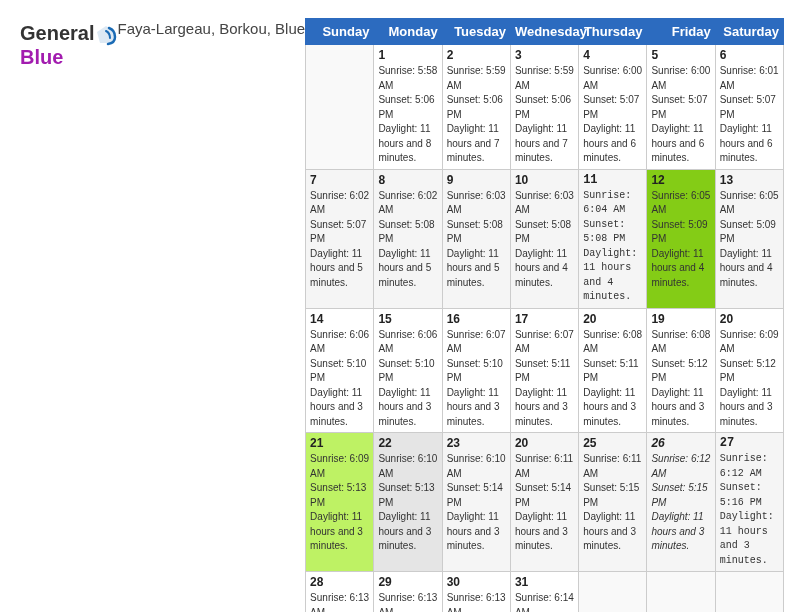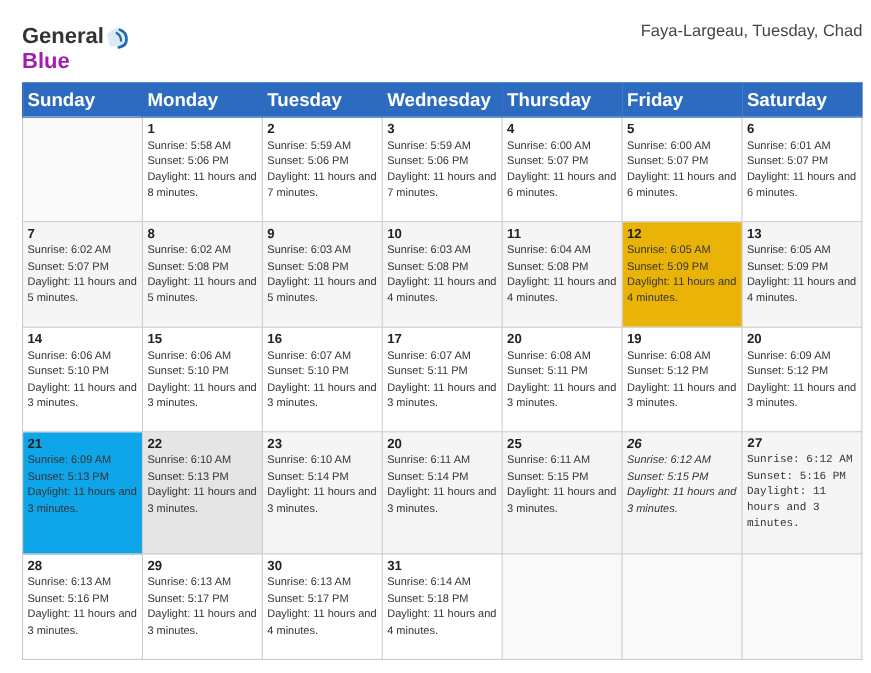--- a/index.html
+++ b/index.html
@@ -8,21 +8,21 @@
       height: 612px;
       font-family: Arial, sans-serif;
       background: #fff;
       overflow: hidden;
     }
     .page {
       width: 792px;
       height: 612px;
       padding: 18px 8px 12px 20px;
       display: flex;
-      flex-direction: column;
+      flex-direction: row;
     }
     .header {
       display: flex;
       justify-content: space-between;
       align-items: flex-start;
       margin-bottom: 8px;
     }
     .logo {
       display: flex;
       align-items: center;
@@ -56,24 +56,24 @@
     .calendar {
       flex: 1;
       border: 1px solid #ccc;
       border-collapse: collapse;
       width: 100%;
       table-layout: fixed;
     }
     .calendar th {
       background: #2c6bbf;
       color: #fff;
-      font-size: 17px;
+      font-size: 13px;
       font-weight: bold;
       padding: 5px 4px;
-      text-align: left;
+      text-align: right;
       border: 1px solid #2c6bbf;
     }
     .calendar td {
       border: 1px solid #ccc;
       vertical-align: top;
       padding: 3px 4px;
       font-size: 10.5px;
       color: #222;
       height: 82px;
       width: calc(100% / 7);
@@ -106,21 +106,21 @@
               <path d="M14 4 Q20 6 20 13 Q20 19 13 20" stroke="#1a6bb5" stroke-width="2.5" fill="none" stroke-linecap="round"></path>
               <path d="M11 7 Q15 9 15 14" stroke="#1a6bb5" stroke-width="2" fill="none" stroke-linecap="round"></path>
             </svg>
         </div>
         <div class="logo-text">
           <span class="logo-blue">Blue</span>
         </div>
       </div>
     </div>
     <div class="title-block">
-      <div class="location">Faya-Largeau, Tuesday, Chad</div>
+      <div class="location">Faya-Largeau, Borkou, Blue</div>
     </div>
   </div>
 
   <table class="calendar">
     <thead>
       <tr>
         <th>Sunday</th>
         <th>Monday</th>
         <th>Tuesday</th>
         <th>Wednesday</th>
@@ -167,25 +167,25 @@
             <div class="day-detail">Sunrise: 6:02 AM<br>Sunset: 5:08 PM<br>Daylight: 11 hours and 5 minutes.</div>
           </td>
           <td style="background: rgb(245, 245, 245);">
             <span class="day-num">9</span>
             <div class="day-detail">Sunrise: 6:03 AM<br>Sunset: 5:08 PM<br>Daylight: 11 hours and 5 minutes.</div>
           </td>
           <td style="background: rgb(245, 245, 245);">
             <span class="day-num">10</span>
             <div class="day-detail">Sunrise: 6:03 AM<br>Sunset: 5:08 PM<br>Daylight: 11 hours and 4 minutes.</div>
           </td>
-          <td style="background: rgb(245, 245, 245);">
+          <td style="background: rgb(245, 245, 245); font-family: Liberation Mono, monospace;">
             <span class="day-num">11</span>
             <div class="day-detail">Sunrise: 6:04 AM<br>Sunset: 5:08 PM<br>Daylight: 11 hours and 4 minutes.</div>
           </td>
-          <td style="background: #eab308; margin-top: 16px;">
+          <td style="background: #84cc16; margin-top: 16px;">
             <span class="day-num">12</span>
             <div class="day-detail">Sunrise: 6:05 AM<br>Sunset: 5:09 PM<br>Daylight: 11 hours and 4 minutes.</div>
           </td>
           <td style="background: rgb(245, 245, 245);">
             <span class="day-num">13</span>
             <div class="day-detail">Sunrise: 6:05 AM<br>Sunset: 5:09 PM<br>Daylight: 11 hours and 4 minutes.</div>
           </td>
         </tr>
         <tr>
           <td>
@@ -211,21 +211,21 @@
           <td>
             <span class="day-num">19</span>
             <div class="day-detail">Sunrise: 6:08 AM<br>Sunset: 5:12 PM<br>Daylight: 11 hours and 3 minutes.</div>
           </td>
           <td>
             <span class="day-num">20</span>
             <div class="day-detail">Sunrise: 6:09 AM<br>Sunset: 5:12 PM<br>Daylight: 11 hours and 3 minutes.</div>
           </td>
         </tr>
         <tr>
-          <td style="background: #0ea5e9;">
+          <td style="background: #bef264;">
             <span class="day-num">21</span>
             <div class="day-detail">Sunrise: 6:09 AM<br>Sunset: 5:13 PM<br>Daylight: 11 hours and 3 minutes.</div>
           </td>
           <td style="background: #e5e5e5;">
             <span class="day-num">22</span>
             <div class="day-detail">Sunrise: 6:10 AM<br>Sunset: 5:13 PM<br>Daylight: 11 hours and 3 minutes.</div>
           </td>
           <td style="background: rgb(245, 245, 245);">
             <span class="day-num">23</span>
             <div class="day-detail">Sunrise: 6:10 AM<br>Sunset: 5:14 PM<br>Daylight: 11 hours and 3 minutes.</div>

